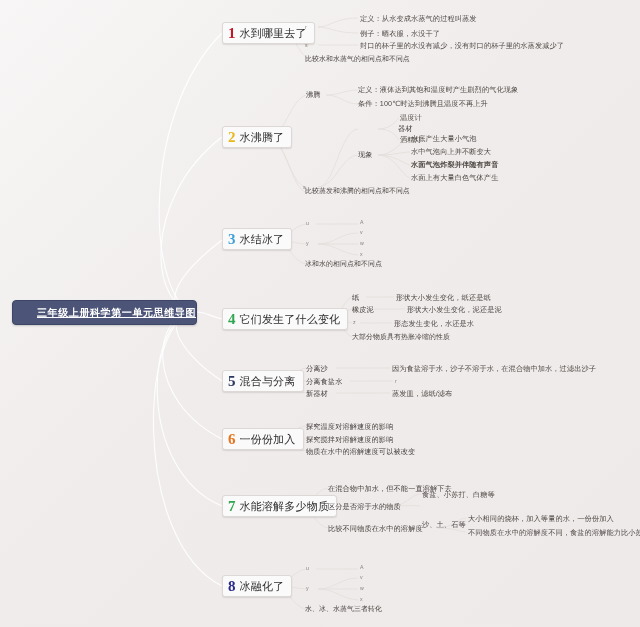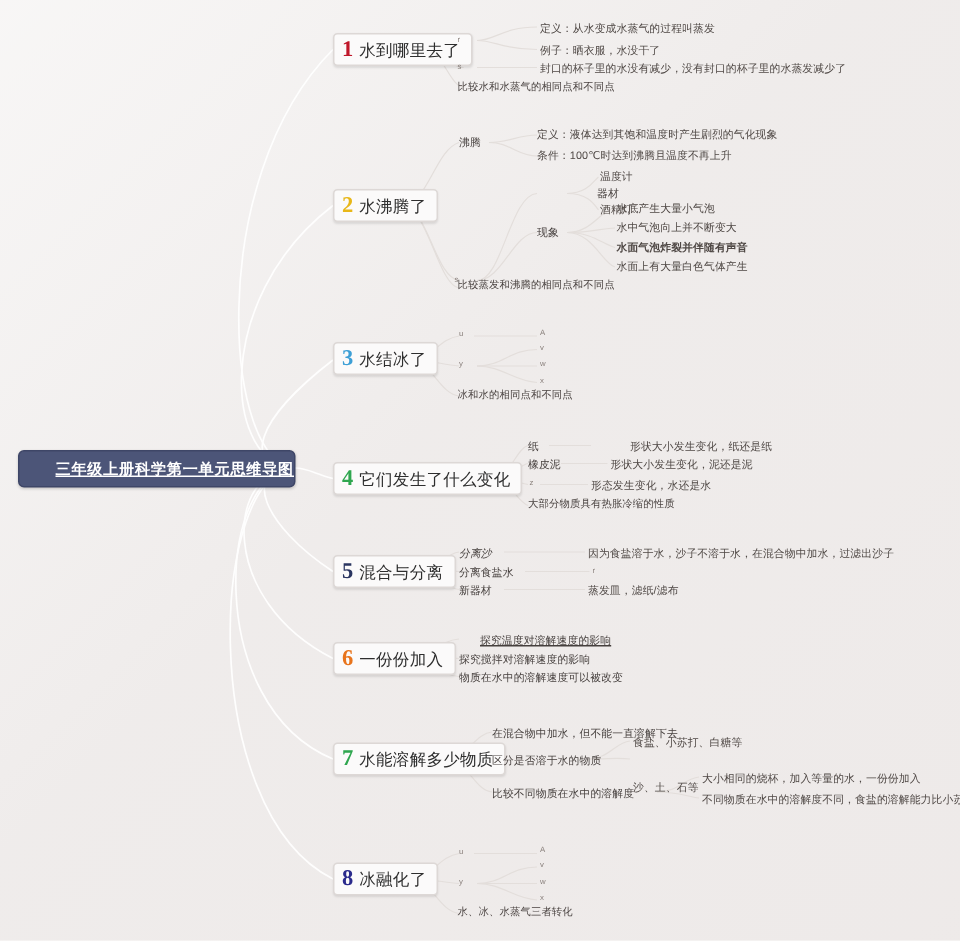--- a/index.html
+++ b/index.html
@@ -204,43 +204,43 @@
   <div class="sub tiny" style="left:360px; top:230px;">v</div>
   <div class="sub tiny" style="left:360px; top:241px;">w</div>
   <div class="sub tiny" style="left:360px; top:252px;">x</div>
   <div class="sub leafnote" style="left:305px; top:261px;">冰和水的相同点和不同点</div>
 
   <div class="branch" style="left:222px; top:308px;">
     <span class="num" style="color:#2fa64f">4</span>
     <span class="blabel">它们发生了什么变化</span>
   </div>
   <div class="sub lvl2" style="left:352px; top:294px;">纸</div>
-  <div class="sub lvl3" style="left:396px; top:294px;margin-left:24px;">形状大小发生变化，纸还是纸</div>
+  <div class="sub lvl3" style="left:396px; top:294px;">形状大小发生变化，纸还是纸</div>
   <div class="sub lvl2" style="left:352px; top:306px;">橡皮泥</div>
   <div class="sub lvl3" style="left:407px; top:306px;">形状大小发生变化，泥还是泥</div>
   <div class="sub tiny" style="left:353px; top:320px;">z</div>
   <div class="sub lvl3" style="left:394px; top:320px;">形态发生变化，水还是水</div>
   <div class="sub leafnote" style="left:352px; top:334px;">大部分物质具有热胀冷缩的性质</div>
 
   <div class="branch" style="left:222px; top:370px;">
     <span class="num" style="color:#2a3560">5</span>
     <span class="blabel">混合与分离</span>
   </div>
-  <div class="sub lvl2" style="left:306px; top:365px;font-style:italic;">分离沙</div>
+  <div class="sub lvl2" style="left:306px; top:365px;">分离沙</div>
   <div class="sub lvl3" style="left:392px; top:365px;text-align:center;">因为食盐溶于水，沙子不溶于水，在混合物中加水，过滤出沙子</div>
   <div class="sub lvl2" style="left:306px; top:378px;">分离食盐水</div>
   <div class="sub tiny" style="left:395px; top:379px;">r</div>
   <div class="sub lvl2" style="left:306px; top:390px;">新器材</div>
   <div class="sub lvl3" style="left:392px; top:390px;">蒸发皿，滤纸/滤布</div>
 
   <div class="branch" style="left:222px; top:428px;">
     <span class="num" style="color:#e8741c">6</span>
     <span class="blabel">一份份加入</span>
   </div>
-  <div class="sub lvl2" style="left:320px; top:423px;text-decoration:underline;">探究温度对溶解速度的影响</div>
+  <div class="sub lvl2" style="left:306px; top:423px;">探究温度对溶解速度的影响</div>
   <div class="sub lvl2" style="left:306px; top:436px;">探究搅拌对溶解速度的影响</div>
   <div class="sub lvl2" style="left:306px; top:448px;">物质在水中的溶解速度可以被改变</div>
 
   <div class="branch" style="left:222px; top:495px;">
     <span class="num" style="color:#2fa64f">7</span>
     <span class="blabel">水能溶解多少物质</span>
   </div>
   <div class="sub lvl2" style="left:328px; top:485px;">在混合物中加水，但不能一直溶解下去</div>
   <div class="sub lvl2" style="left:328px; top:503px;">区分是否溶于水的物质</div>
   <div class="sub lvl3" style="left:422px; top:491px;">食盐、小苏打、白糖等</div>

